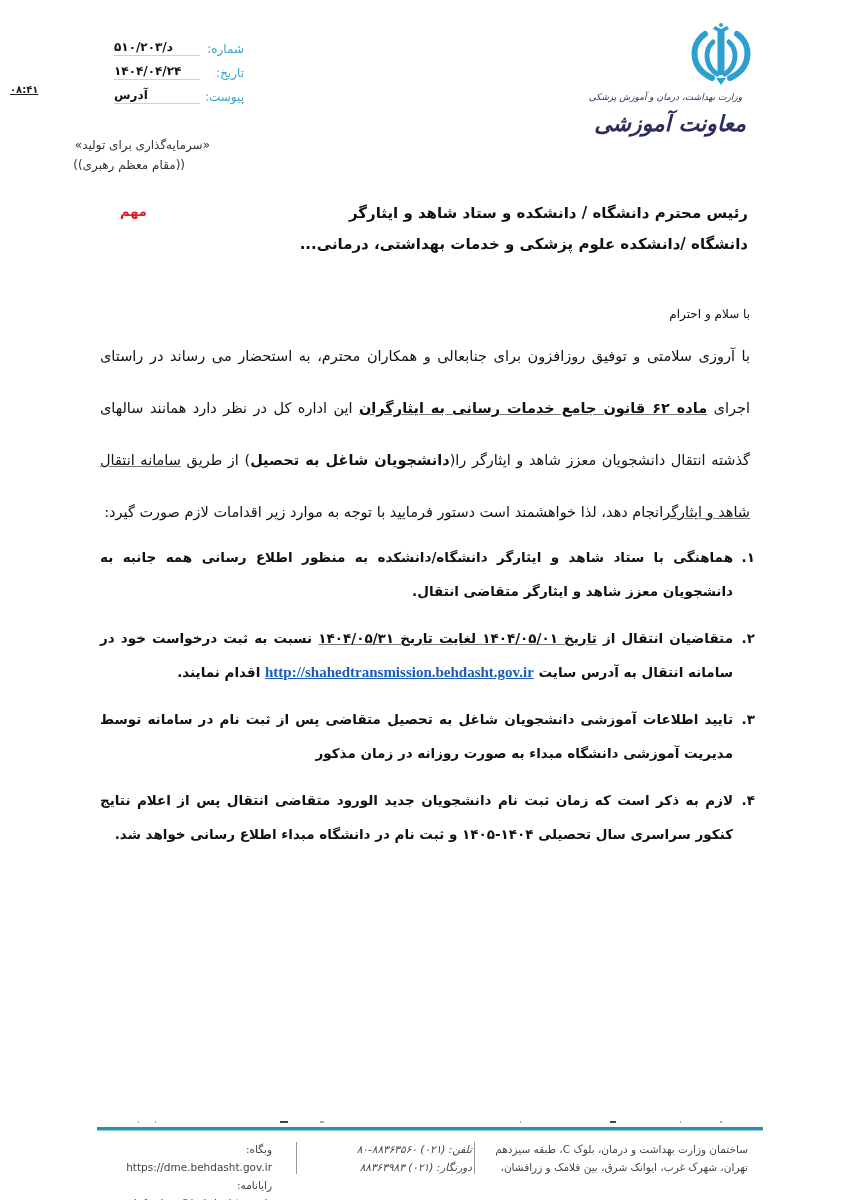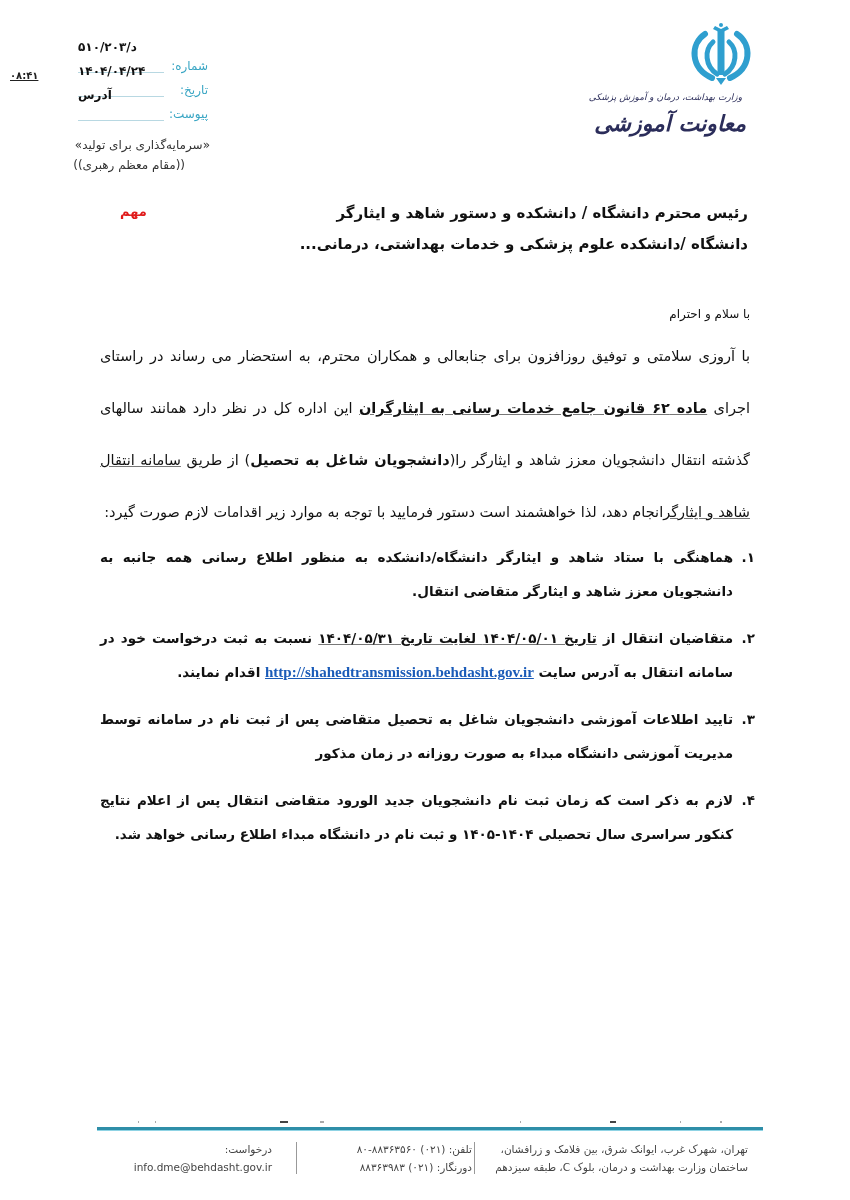--- a/index.html
+++ b/index.html
@@ -7,21 +7,21 @@
     width: 850px; height: 1200px; position: relative; overflow: hidden;
     font-family: "DejaVu Sans", sans-serif; color: #111;
   }
   .abs { position: absolute; }
 
   
   .meta-row { position: absolute; display: flex; align-items: flex-end; direction: rtl; }
   .meta-label { color: #3aa6c4; font-size: 12px; width: 40px; text-align: right; }
   .meta-value {
     width: 86px; border-bottom: 1px solid #b8d8e2; font-weight: bold;
-    font-size: 12px; text-align: left; direction: rtl; padding-bottom: 18px; margin-right: 4px;
+    font-size: 12px; text-align: left; direction: rtl; padding-bottom: 1px; margin-right: 4px; margin-left: 36px;
   }
   .time { font-size: 10px; font-weight: bold; color: #222; }
 
   .slogan { font-size: 12px; color: #333; text-align: right; direction: rtl; }
 
   
   .emblem { left: 686px; top: 22px; width: 70px; height: 66px; }
   .ministry { right: 108px; top: 92px; font-size: 9px; font-style: italic; color: #2b2d5a; direction: rtl; }
   .deputy { right: 104px; top: 110px; font-size: 22px; font-weight: bold; font-family: "DejaVu Serif", serif; font-style: italic; color: #2b2d5a; direction: rtl; }
 
@@ -45,60 +45,60 @@
   .link {
     color: #1a5bb8; font-family: "Liberation Serif", serif;
     font-weight: bold; font-size: 15px; direction: ltr; unicode-bidi: embed;
   }
 
   
   .footer-dots { left: 100px; top: 1120px; width: 665px; height: 4px; }
   .footer-line { left: 97px; top: 1127px; width: 666px; height: 3px; background: #2e8ea8; box-shadow: 0 1px 0 #8fd3e4; }
   .f-text { font-size: 10.5px; color: #444; line-height: 18px; }
   .f-addr { right: 102px; top: 1140px; direction: rtl; text-align: right; }
-  .f-phone { left: 322px; top: 1140px; direction: rtl; text-align: right; width: 150px; }
+  .f-phone { left: 322px; top: 1140px; direction: rtl; text-align: right; width: 150px; font-style: italic; }
   .f-web { left: 100px; top: 1140px; direction: rtl; text-align: right; width: 172px; }
   .vsep { width: 1px; height: 32px; background: #999; top: 1142px; }
 </style>
 </head>
 <body>
 
 <div class="meta-row" style="left:78px; top:40px;">
   <span class="meta-label">شماره:</span>
   <span class="meta-value">د/۵۱۰/۲۰۳</span>
 </div>
 <div class="meta-row" style="left:78px; top:64px;">
   <span class="meta-label">تاریخ:</span>
   <span class="meta-value">۱۴۰۴/۰۴/۲۴</span>
 </div>
 <div class="meta-row" style="left:78px; top:88px;">
   <span class="meta-label">پیوست:</span>
   <span class="meta-value">آدرس</span>
 </div>
-<div class="abs time" style="left:10px; top:70px;text-decoration:underline;">۰۸:۴۱</div>
+<div class="abs time" style="left:10px; top:84px;text-decoration:underline;">۰۸:۴۱</div>
 
 <div class="abs slogan" style="right:640px; top:138px; white-space:nowrap;">«سرمایه‌گذاری برای تولید»</div>
 <div class="abs slogan" style="right:665px; top:158px; white-space:nowrap;">((مقام معظم رهبری))</div>
 
 <svg class="abs emblem" viewBox="0 0 70 66">
   <g fill="none" stroke="#2f9fcf" stroke-linecap="round">
     <path d="M19 12 C4 22 4 46 26 56" stroke-width="6"></path>
     <path d="M51 12 C66 22 66 46 44 56" stroke-width="6"></path>
     <path d="M27 20 C18 28 19 44 31 52" stroke-width="5"></path>
     <path d="M43 20 C52 28 51 44 39 52" stroke-width="5"></path>
   </g>
   <rect x="31.5" y="9" width="7" height="44" fill="#2f9fcf"></rect>
   <path d="M27 7 L35 11 L43 7 L41 4 L35 7 L29 4 Z" fill="#2f9fcf"></path>
   <path d="M30 56 L35 63 L40 56 Z" fill="#2f9fcf"></path>
   <circle cx="35" cy="3" r="2" fill="#2f9fcf"></circle>
 </svg>
 <div class="abs ministry">وزارت بهداشت، درمان و آموزش پزشکی</div>
 <div class="abs deputy">معاونت آموزشی</div>
 
-<div class="abs addr" style="top:204px;">رئیس  محترم دانشگاه  / دانشکده و دستور شاهد و ایثارگر</div>
+<div class="abs addr" style="top:204px;">رئیس  محترم دانشگاه  / دانشکده و ستاد شاهد و ایثارگر</div>
 <div class="abs addr" style="top:235px;">دانشگاه /دانشکده علوم پزشکی و خدمات بهداشتی، درمانی...</div>
 <div class="abs important">مهم</div>
 
 <div class="abs greeting">با سلام و احترام</div>
 <div class="abs para">
   <span>با آروزی سلامتی و توفیق روزافزون برای جنابعالی و همکاران محترم، به استحضار می رساند در راستای اجرای </span><b class="ul">ماده ۶۲ قانون جامع خدمات رسانی به ایثارگران</b><span> این اداره کل در نظر دارد همانند سالهای گذشته انتقال دانشجویان معزز شاهد و ایثارگر را(</span><b>دانشجویان شاغل به تحصیل</b><span>) از طریق </span><span class="ul">سامانه انتقال شاهد و ایثارگر</span><span>انجام دهد، لذا خواهشمند است دستور فرمایید با توجه به موارد زیر اقدامات لازم صورت گیرد:</span>
 </div>
 
 <div class="abs list">
   <div class="li">
@@ -127,24 +127,25 @@
       <rect x="220" y="1" width="4" height="2"></rect>
     <rect x="420" y="1" width="1" height="2"></rect>
       <rect x="510" y="1" width="6" height="2" fill="#444"></rect>
     <rect x="580" y="1" width="1" height="2"></rect>
       <rect x="620" y="1" width="2" height="2"></rect>
   </g>
 </svg>
 <div class="abs footer-line"></div>
 
 <div class="abs f-text f-addr">
+  <div>ساختمان وزارت بهداشت و درمان، بلوک C، طبقه سیزدهم</div>
   <div>تهران، شهرک غرب، ایوانک شرق، بین فلامک و زرافشان،</div>
-  <div>ساختمان وزارت بهداشت و درمان، بلوک C، طبقه سیزدهم</div>
 </div>
 <div class="abs vsep" style="left:474px;"></div>
 <div class="abs f-text f-phone">
   <div><span>تلفن:</span> <span>(۰۲۱) ۸۸۳۶۳۵۶۰-۸۰</span></div>
   <div><span>دورنگار:</span> <span>(۰۲۱) ۸۸۳۶۳۹۸۳</span></div>
 </div>
 <div class="abs vsep" style="left:296px;"></div>
 <div class="abs f-text f-web">
-  <div><span>درخواست:</span> <a href="#" style="color:#444;text-decoration:none;direction:ltr;unicode-bidi:embed;">info.dme@behdasht.gov.ir</a></div>
+  <div><span>وبگاه:</span> <a href="#" style="color:#444;text-decoration:none;direction:ltr;unicode-bidi:embed;">https://dme.behdasht.gov.ir</a></div>
+  <div><span>رایانامه:</span> <a href="#" style="color:#444;text-decoration:none;direction:ltr;unicode-bidi:embed;">info.dme@behdasht.gov.ir</a></div>
 </div>
 
 </body></html>

